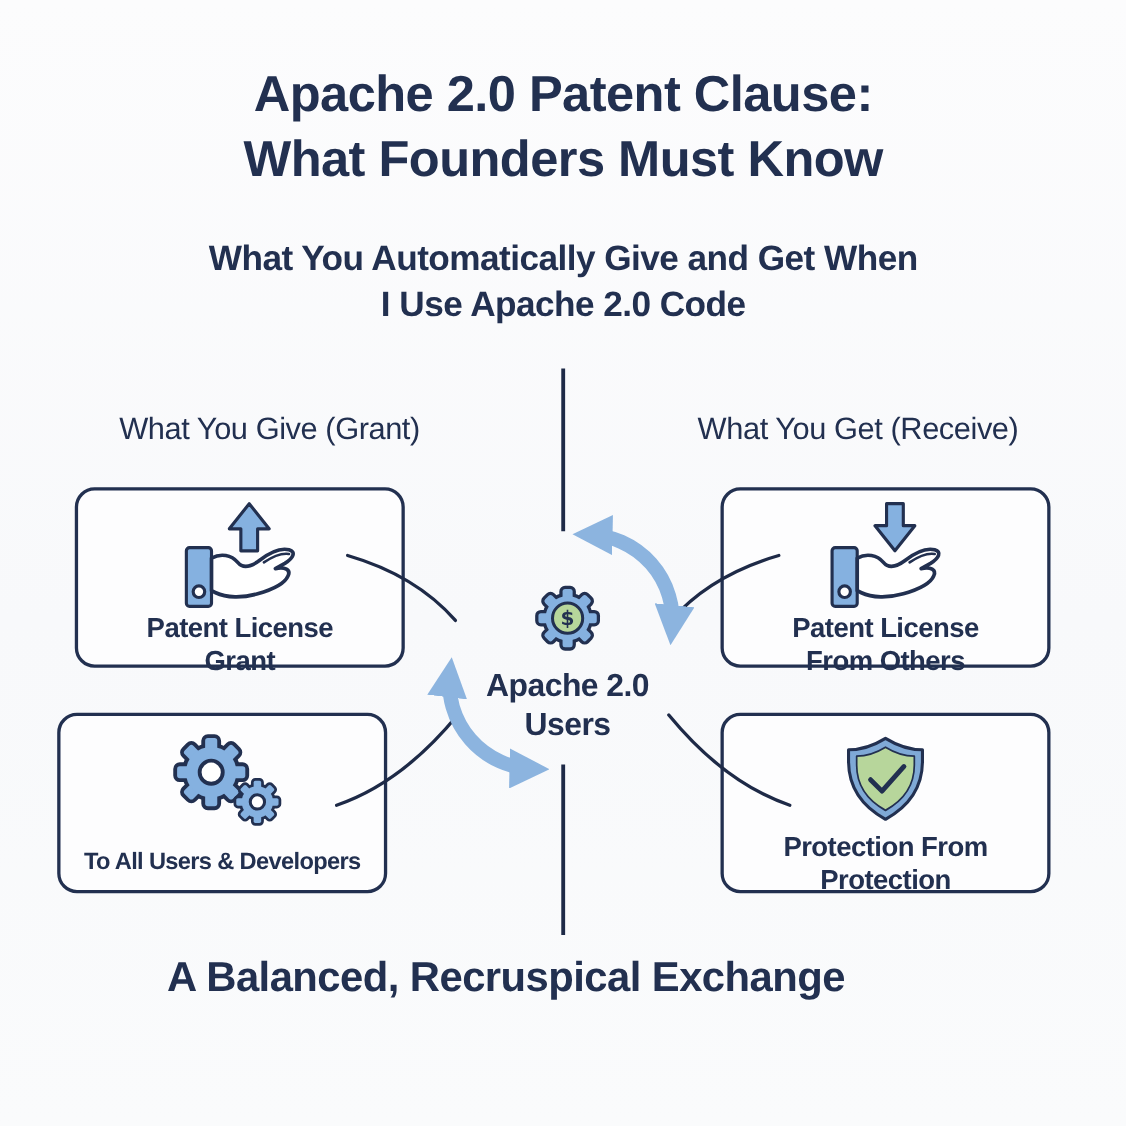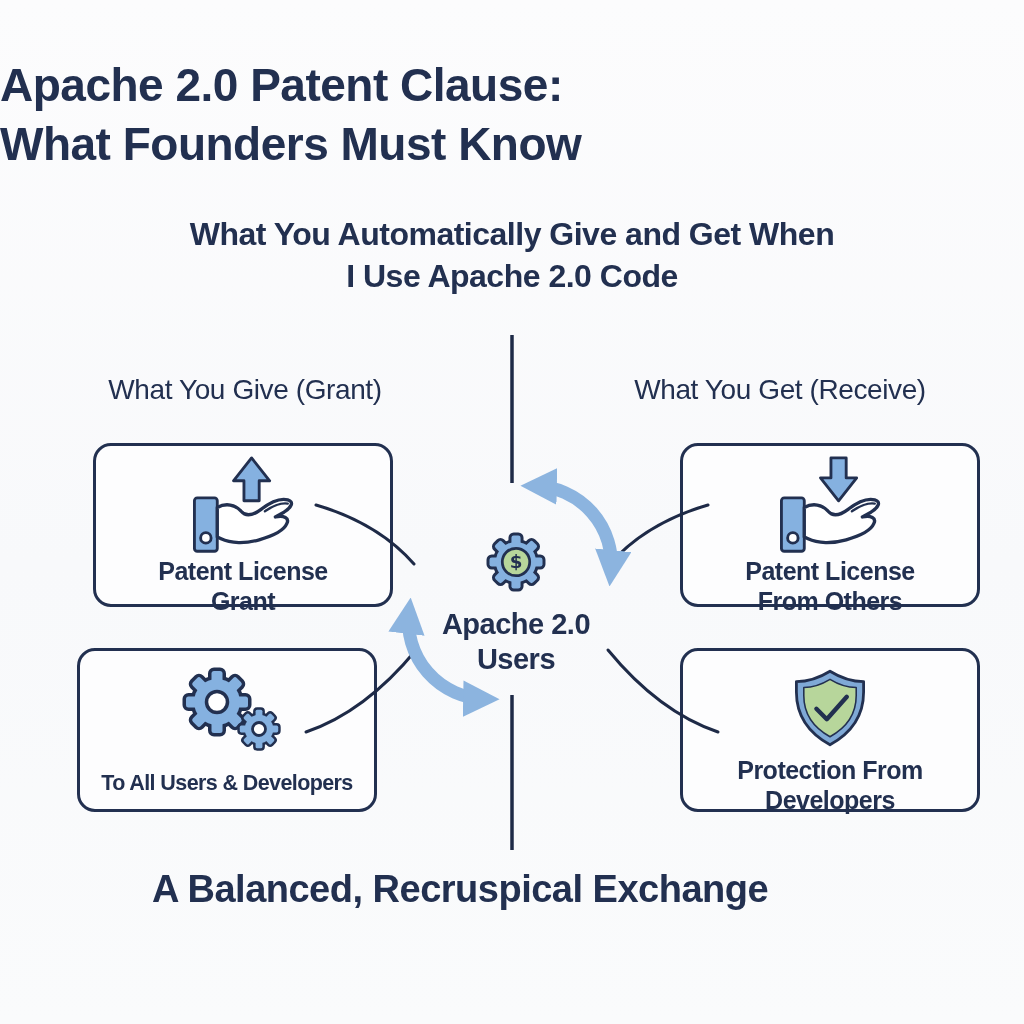--- a/index.html
+++ b/index.html
@@ -2,40 +2,40 @@
 <html><head>
 <meta charset="utf-8">
 <style>
   html,body{margin:0;padding:0;background:#ffffff;}
   .canvas{
     position:relative;width:1024px;height:1024px;overflow:hidden;
     background:linear-gradient(180deg,#fcfcfd 0%,#f8f9fb 55%,#fafbfc 100%);
     font-family:"Liberation Sans",sans-serif;color:#223050;
   }
   .title{
-    position:absolute;top:56px;left:0;width:1024px;text-align:left;
+    position:absolute;top:56px;left:0;width:1024px;text-align:center;
     font-size:46px;font-weight:bold;line-height:1.28;letter-spacing:-0.5px;
   }
   .subtitle{
     position:absolute;top:214px;left:0;width:1024px;text-align:center;
     font-size:32px;font-weight:bold;line-height:1.3;letter-spacing:-0.5px;
   }
   .line{display:block;white-space:nowrap;}
   .line:empty{display:none;}
   .col-header{
     position:absolute;top:374px;width:400px;text-align:center;
     font-size:28px;font-weight:normal;letter-spacing:-0.4px;z-index:2;
   }
   .col-header.left{left:45px;}
   .col-header.right{left:580px;}
   .card{
     position:absolute;width:300px;height:164px;box-sizing:border-box;
     border:3px solid #223050;border-radius:18px;background:#fdfdfe;
     display:flex;flex-direction:column;align-items:center;
-    justify-content:space-between;padding:10px 4px 12px;z-index:2;margin-left:25px;
+    justify-content:space-between;padding:10px 4px 12px;z-index:2;
   }
   .pos-l1{left:68px;top:443px;}
   .pos-l2{left:52px;top:648px;}
   .pos-r1{left:655px;top:443px;}
   .pos-r2{left:655px;top:648px;}
   .card-icon{flex:0 0 auto;display:flex;align-items:center;justify-content:center;}
   .card-label{
     text-align:center;font-size:25px;font-weight:bold;line-height:1.2;
     letter-spacing:-0.5px;color:#223050;
   }
@@ -170,21 +170,21 @@
       <svg width="88" height="94" viewBox="0 0 110 100">
         <path d="M55 4 C68 12 84 17 97 17 L97 30 C97 58 84 80 55 96 C26 80 13 58 13 30 L13 17 C26 17 42 12 55 4 Z" fill="#7fa9d6" stroke="#223050" stroke-width="3.5" stroke-linejoin="round"></path>
         <g transform="translate(12.1,11) scale(0.78)">
           <path d="M55 4 C68 12 84 17 97 17 L97 30 C97 58 84 80 55 96 C26 80 13 58 13 30 L13 17 C26 17 42 12 55 4 Z" fill="#b7d69b" stroke="#223050" stroke-width="2.5" stroke-linejoin="round"></path>
         </g>
         <path d="M38 51 L51 64 L76 36" fill="none" stroke="#223050" stroke-width="5.5" stroke-linecap="round" stroke-linejoin="round"></path>
       </svg>
     </div>
     <div class="card-label">
       <span class="line">Protection From</span>
-      <span class="line">Developers</span>
+      <span class="line">Protection</span>
     </div>
   </div>
 
   <div class="center-group">
     <svg width="64" height="64" viewBox="0 0 70 70">
       <g transform="translate(35,35)">
         <g fill="#223050" stroke="#223050" stroke-width="6.5" stroke-linejoin="round">
           <rect x="-5" y="-29" width="10" height="10" rx="2.5"></rect>
           <rect x="-5" y="-29" width="10" height="10" rx="2.5" transform="rotate(45)"></rect>
           <rect x="-5" y="-29" width="10" height="10" rx="2.5" transform="rotate(90)"></rect>

